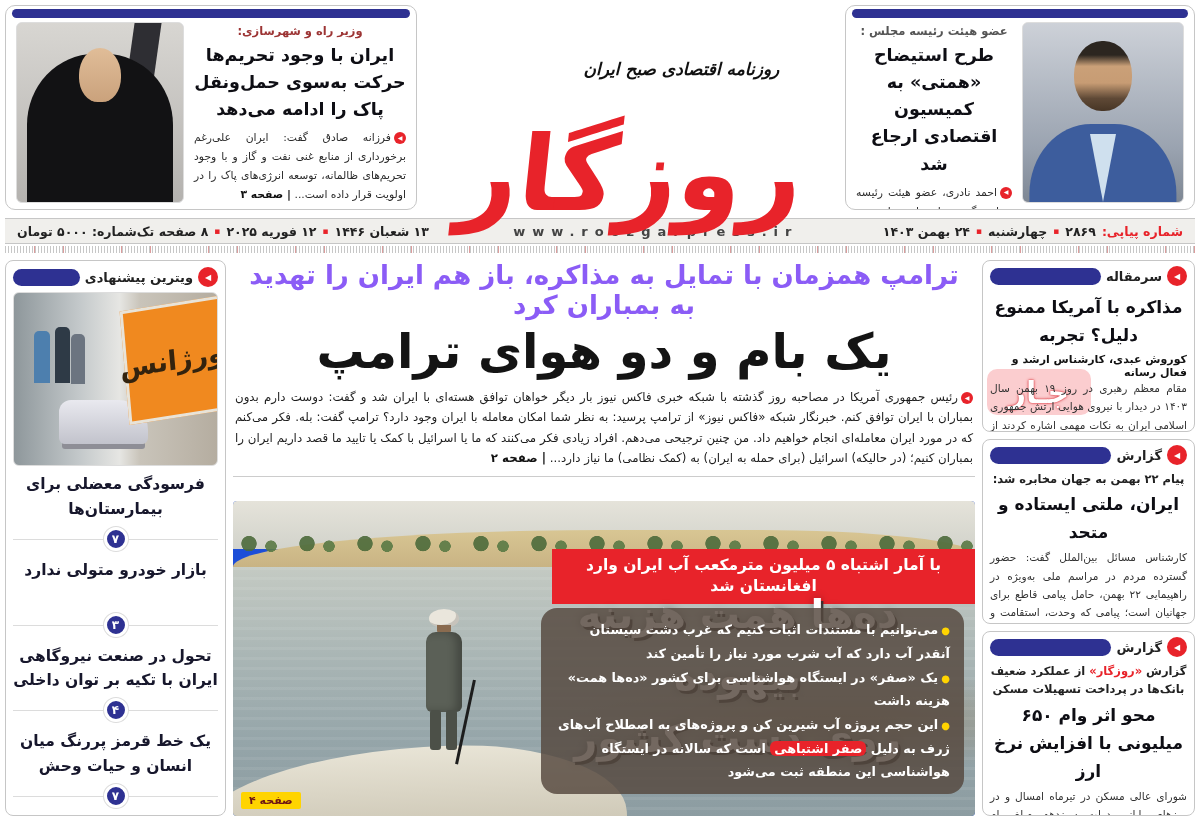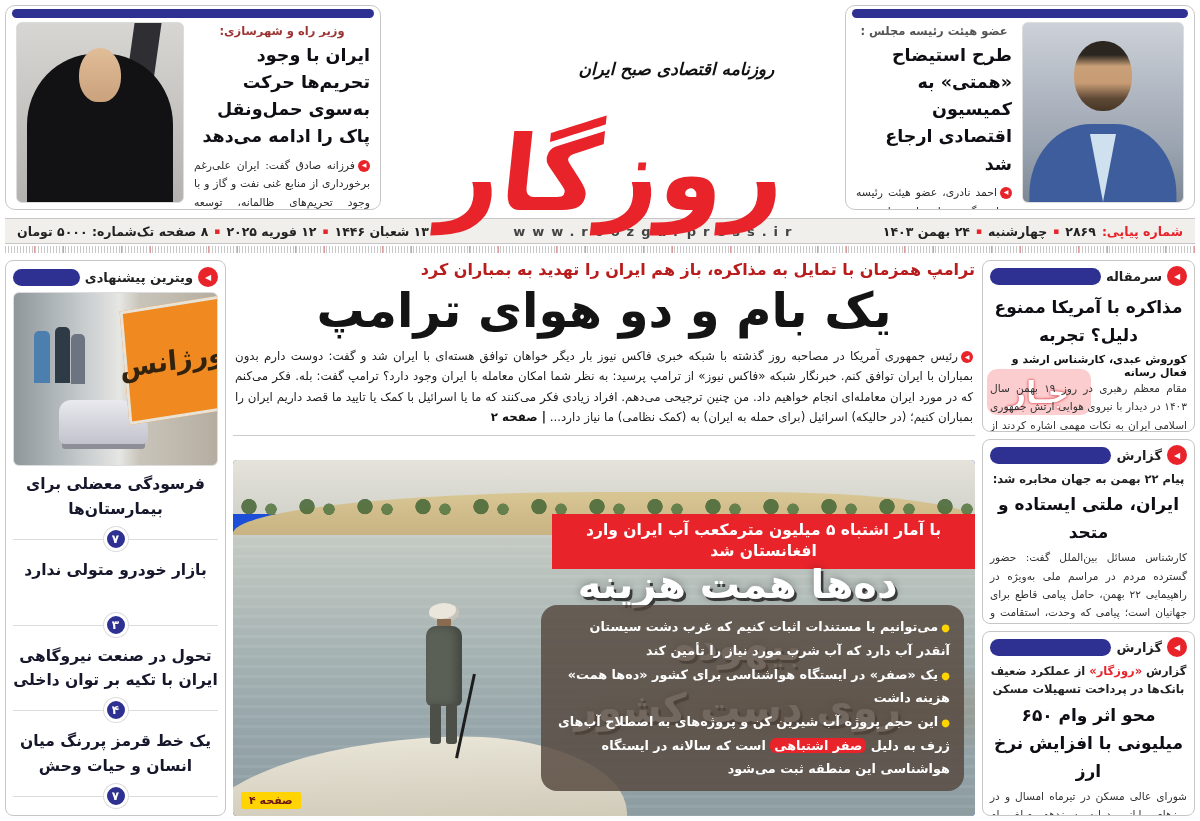--- a/index.html
+++ b/index.html
@@ -9,26 +9,26 @@
     font-family:"DejaVu Sans", sans-serif; color:#222;
   }
   .page { width:1190px; height:811px; margin:5px; display:flex; flex-direction:column; }
 
   
   .masthead { display:flex; gap:8px; height:205px; flex:none; }
   .news-box { border:1px solid #c6c6c6; border-radius:10px; background:#fff; position:relative;
               padding:16px 10px 6px; display:flex; gap:10px; overflow:hidden; }
   .topbar { position:absolute; top:3px; right:6px; left:6px; height:9px; border-radius:6px; background:#2e3192; }
   .news-box.hemati { width:350px; }
-  .news-box.sanctions { width:376px; }
+  .news-box.sanctions { width:412px; }
   .nb-photo { border:1px solid #ddd; border-radius:6px; overflow:hidden; position:relative; flex:none; background:#cfcfd2; }
   .nb-text { flex:1; min-width:0; display:flex; flex-direction:column; }
   .kick { font-size:11.5px; font-weight:bold; text-align:center; color:#555; margin-top:2px; }
   .kick.maroon { color:#9c3434; }
-  .nb-hl { font-size:17.5px; font-weight:900; text-align:right; line-height:1.55; color:#0e0e14; margin:4px 0 2px; }
+  .nb-hl { font-size:17.5px; font-weight:900; text-align:center; line-height:1.55; color:#0e0e14; margin:4px 0 2px; }
   .nb-bd { font-size:10.8px; line-height:1.75; text-align:justify; color:#2b2b2b; margin-top:4px; }
   .pref { font-weight:bold; color:#111; white-space:nowrap; }
   .rdot { display:inline-flex; width:12px; height:12px; border-radius:50%; background:#e8232a; color:#fff;
           font-size:6px; align-items:center; justify-content:center; vertical-align:middle; margin-left:3px; }
 
   
   .ph-woman { width:168px; }
   .ph-woman .bg { position:absolute; inset:0; background:linear-gradient(180deg,#d8d6d2,#b4b2af); }
   .ph-woman .stripe { position:absolute; top:0; bottom:40%; right:18%; width:16%; background:#2e2e33; transform:skewX(-8deg); }
   .ph-woman .chador { position:absolute; bottom:-6px; left:6%; width:88%; height:86%; background:#121214; border-radius:46% 46% 6px 6px; }
@@ -81,21 +81,21 @@
   .rc-kick { font-size:11.5px; font-weight:bold; text-align:center; color:#222; line-height:1.6; }
   .rc-hl { font-size:17px; font-weight:900; text-align:center; color:#0e0e14; line-height:1.65; margin:2px 0; }
   .rc-by { font-size:11px; font-weight:bold; text-align:right; color:#111; margin-top:2px; }
   .rc-bd { font-size:10.6px; line-height:1.72; text-align:justify; color:#333; position:relative; z-index:1; }
   .jaaar { position:absolute; bottom:16px; left:4px; width:104px; height:46px; border-radius:10px;
            background:rgba(237,28,36,.22); display:flex; align-items:center; justify-content:center;
            font-size:30px; font-weight:900; color:#fff; text-shadow:0 0 3px rgba(220,30,40,.95),0 0 1px #c22; z-index:0; }
 
   
   .center-col { flex:1; min-width:0; display:flex; flex-direction:column; }
-  .lead-kick { color:#b91c1c; font-weight:900; font-size:16px; text-align:right; flex:none; }
+  .lead-kick { color:#8b5cf6; font-weight:900; font-size:26px; text-align:center; flex:none; }
   .lead-hl { font-size:48px; font-weight:900; text-align:center; color:#141414; line-height:1.15; margin:4px 0 8px; flex:none; }
   .lead-bd { font-size:11.8px; line-height:1.72; text-align:justify; color:#1d1d1d; padding:0 2px 8px; border-bottom:1px solid #ccc; flex:none; }
 
   .hero { flex:1; margin-top:24px; position:relative; border-radius:4px; overflow:hidden; background:#1d4ed8; min-height:0; }
   .sky { position:absolute; top:0; left:0; right:0; height:15%; background:linear-gradient(180deg,#e5e3da,#d2d3cb); }
   .dunes { position:absolute; top:9%; left:0; right:0; height:13%;
            background:linear-gradient(180deg,#d8c693 0%,#c7b182 100%); border-radius:50% 30% 0 0/90% 60% 0 0; }
   .trees { position:absolute; top:8.5%; left:0; right:0; height:26px;
            background:radial-gradient(circle 8px at 16px 60%, #4d6b3b 92%, transparent),
                       radial-gradient(circle 6px at 38px 70%, #5a7a45 92%, transparent);

